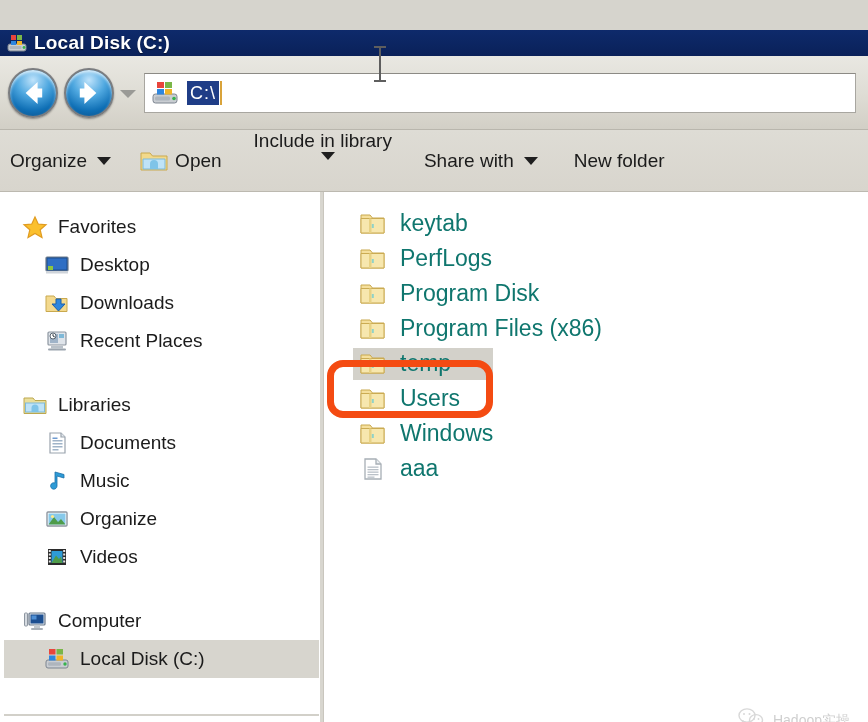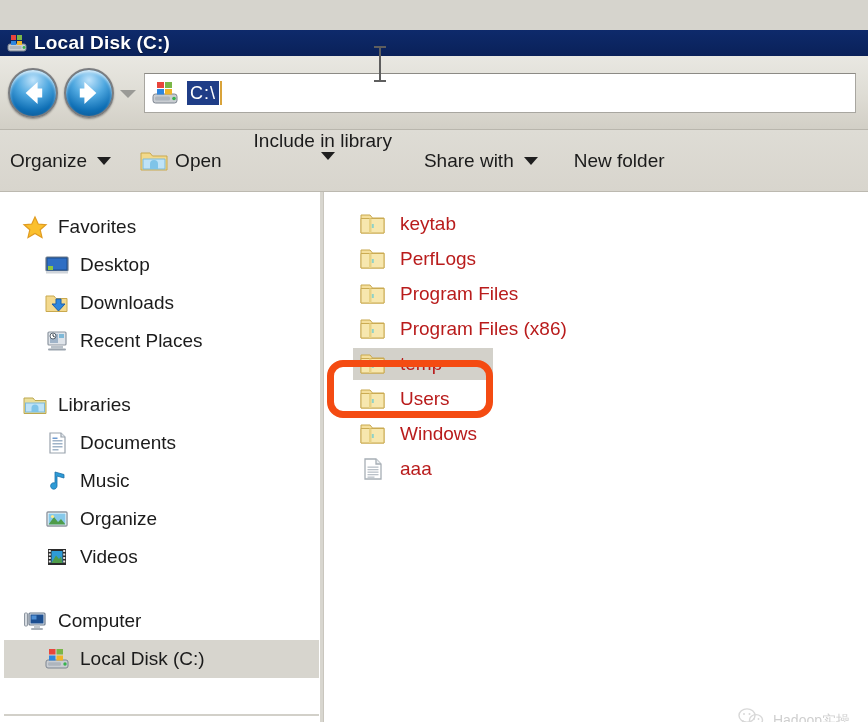--- a/index.html
+++ b/index.html
@@ -116,21 +116,21 @@
     display: flex; align-items: center; height: 38px;
     padding-left: 18px; font-size: 19px; color: #1b1b1b; white-space: nowrap;
   }
   .nav-item.child { padding-left: 40px; text-align: right; }
   .nav-item.selected { background: #d7d5ce; }
   .nav-item .ni-icon { width: 26px; height: 24px; margin-right: 10px; position: relative; flex: 0 0 auto; }
   .nav-gap { height: 26px; }
 
   .file-row {
     display: flex; align-items: center; height: 35px;
-    padding-left: 34px; font-size: 19px; color: #b91c1c; white-space: nowrap;
+    padding-left: 34px; font-size: 23px; color: #0f766e; white-space: nowrap;
     position: relative;
   }
   .file-row .fr-icon { width: 28px; height: 26px; margin-right: 9px; position: relative; flex: 0 0 auto; }
   .file-row .fr-label { padding: 1px 4px; }
   .file-row.selected .fr-label { background: #d3d1ca; }
   .file-row.selected .fr-hl {
     position: absolute; left: 28px; top: 2px; width: 140px; height: 32px;
     background: #d3d1ca; z-index: 0;
   }
   .file-row .fr-icon, .file-row .fr-label { position: relative; z-index: 1; }
@@ -446,21 +446,21 @@
 
       <div class="file-row">
         <span class="fr-icon ico">
           <svg width="28" height="26" viewBox="0 0 28 26">
             <path d="M2 4 h9 l2.5 3 H25 v15 H2 Z" fill="#f5df9c" stroke="#c9a94e" stroke-width="1"></path>
             <path d="M2 7.5 h23 v14.5 H2 Z" fill="#f7e7ae" stroke="#cbab52" stroke-width="1"></path>
             <rect x="10" y="7.5" width="2.5" height="14.5" fill="#e8d285"></rect>
             <path d="M12.8 13 h2 v4 h-2 Z" fill="#8fd3c8"></path>
           </svg>
         </span>
-        <span class="fr-label">Program Files</span>
+        <span class="fr-label">Program Disk</span>
       </div>
 
       <div class="file-row">
         <span class="fr-icon ico">
           <svg width="28" height="26" viewBox="0 0 28 26">
             <path d="M2 4 h9 l2.5 3 H25 v15 H2 Z" fill="#f5df9c" stroke="#c9a94e" stroke-width="1"></path>
             <path d="M2 7.5 h23 v14.5 H2 Z" fill="#f7e7ae" stroke="#cbab52" stroke-width="1"></path>
             <rect x="10" y="7.5" width="2.5" height="14.5" fill="#e8d285"></rect>
             <path d="M12.8 13 h2 v4 h-2 Z" fill="#8fd3c8"></path>
           </svg>

